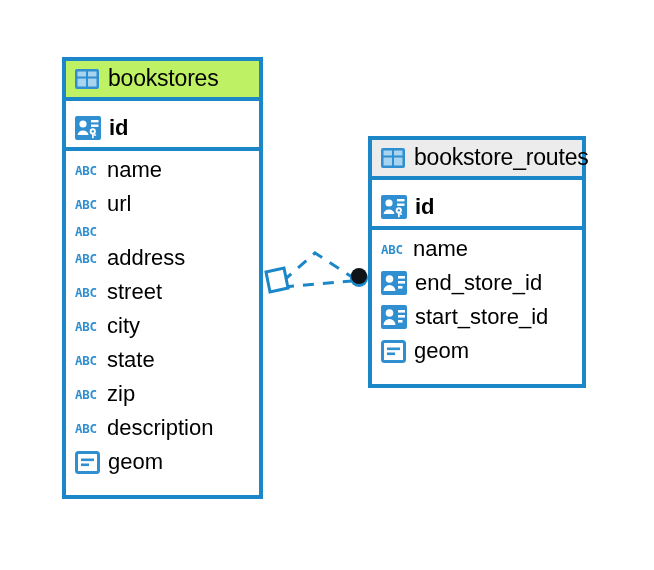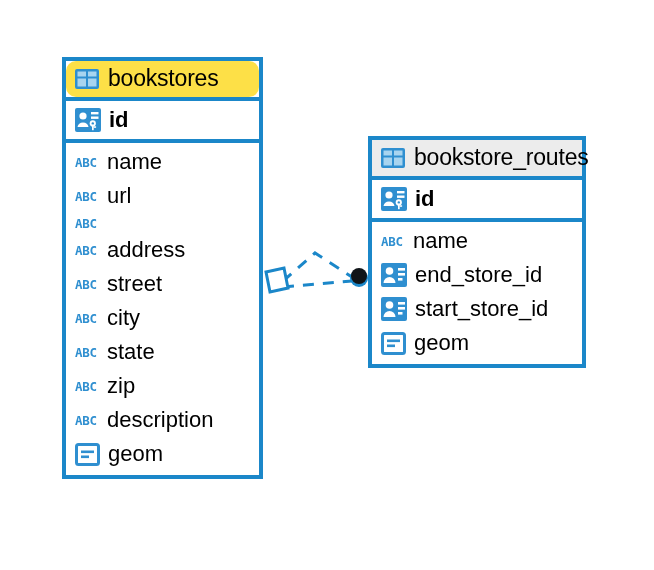--- a/index.html
+++ b/index.html
@@ -22,36 +22,36 @@
   }
   .t-header{
     display:flex;align-items:center;
     gap:9px;
     padding:4px 9px 5px 9px;
     font-size:23px;
     color:#000;
     letter-spacing:-0.2px;
     white-space:nowrap;
   }
-  .t-header.accent{background:#fde047;border-radius:10px;}
+  .t-header.accent{background:#bef264;}
   .t-header.neutral{background:#ececec;}
 
   .t-keyblock{border-top:4px solid #1b87c9;border-bottom:4px solid #1b87c9;}
-  .t-fields{padding:2px 0 4px 0;}
+  .t-fields{padding:2px 0 16px 0;}
 
   .row{
     display:flex;align-items:center;
     gap:8px;
     padding:2px 9px;
     font-size:22px;
     color:#000;
     white-space:nowrap;
     line-height:30px;
   }
-  .row.pk{font-weight:bold;padding-top:4px;padding-bottom:4px;}
+  .row.pk{font-weight:bold;padding-top:12px;padding-bottom:4px;}
 
   .ico{flex:0 0 auto;display:block;}
 
   
   #links{position:absolute;inset:0;z-index:2;pointer-events:none;}
 </style>
 </head>
 <body>
 
 <div id="canvas">

